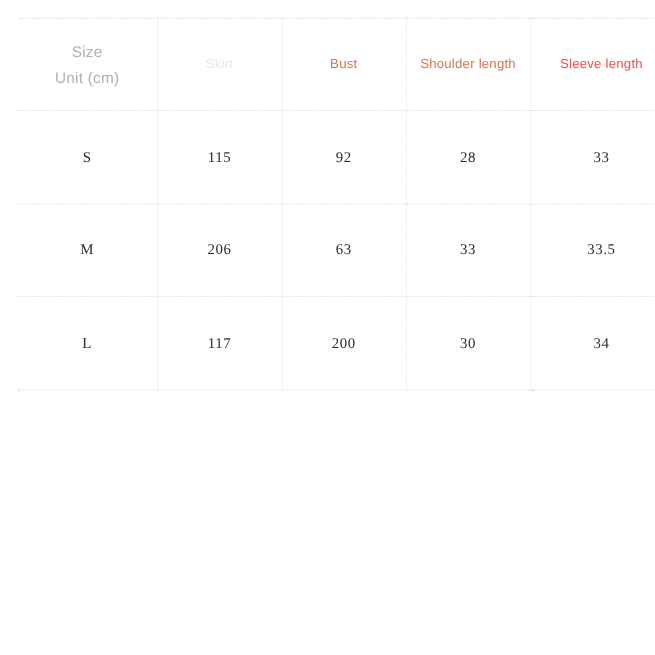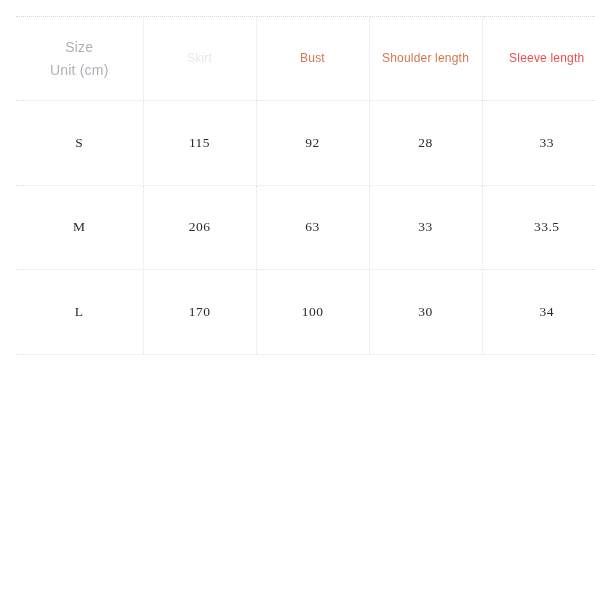--- a/index.html
+++ b/index.html
@@ -174,24 +174,24 @@
           </td>
         <td>
             <span class="cell-value">33.5</span>
           </td>
       </tr>
       <tr class="data-row">
         <td>
             <span class="cell-value cell-size">L</span>
           </td>
         <td>
-            <span class="cell-value">170</span>
-          </td>
-        <td>
-            <span class="cell-value">100</span>
+            <span class="cell-value">117</span>
+          </td>
+        <td>
+            <span class="cell-value">200</span>
           </td>
         <td>
             <span class="cell-value">30</span>
           </td>
         <td>
             <span class="cell-value">34</span>
           </td>
       </tr>
     </tbody>
   </table>

